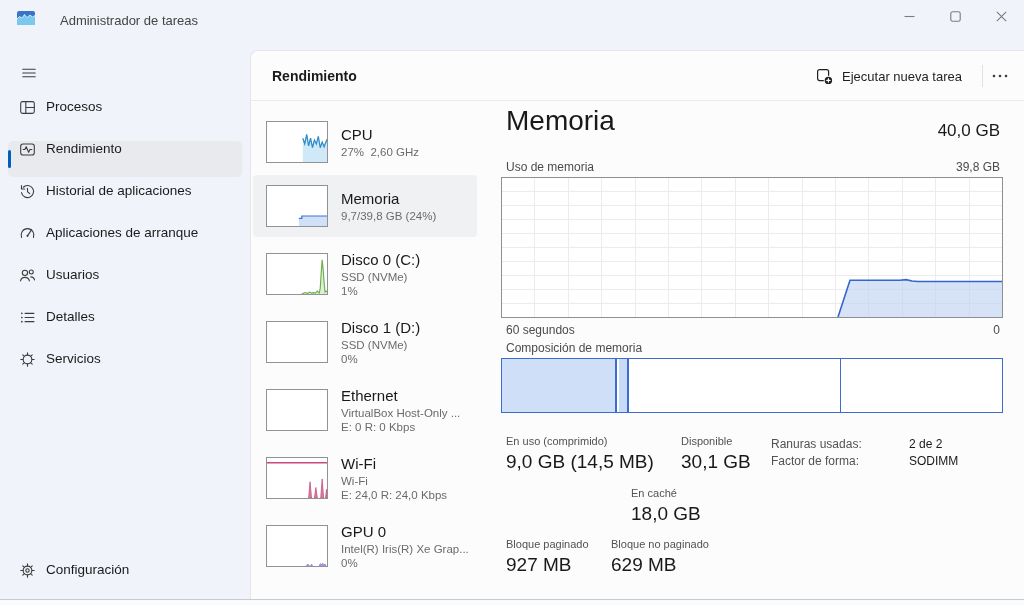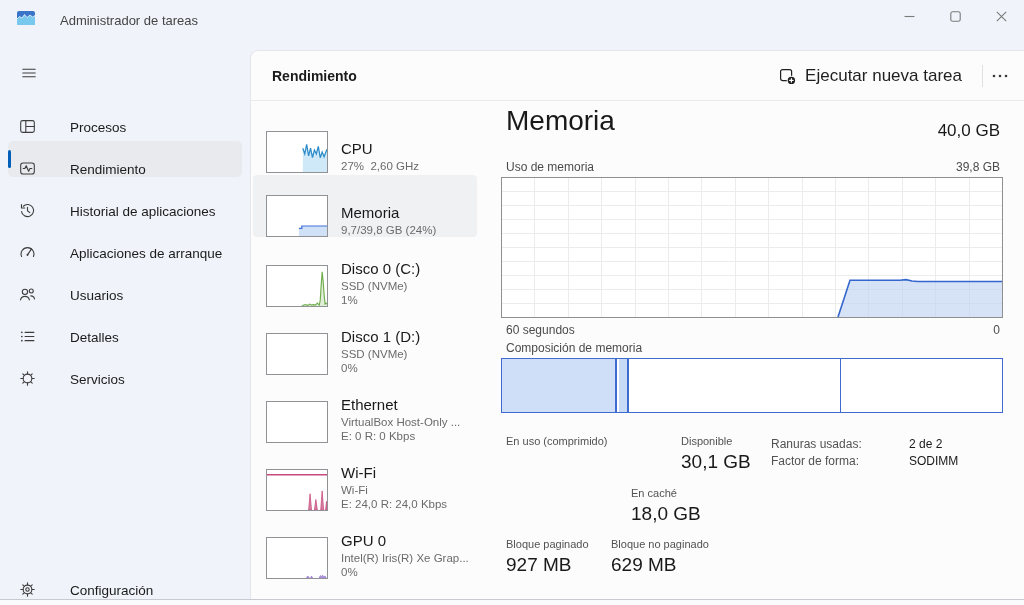--- a/index.html
+++ b/index.html
@@ -16,43 +16,43 @@
   .app-logo { position:absolute; left:17px; top:11px; width:18px; height:14px; }
   .app-title { position:absolute; left:60px; top:13px; font-size:13px; color:#454545; }
   .win-controls { position:absolute; right:0; top:0; display:flex; }
   .win-btn { width:46px; height:32px; display:flex; align-items:center; justify-content:center; color:#7b7b7b; }
   .win-btn svg { stroke:#7b7b7b; }
 
   
   .hamburger { position:absolute; left:10px; top:56px; width:38px; height:34px; display:flex; align-items:center; justify-content:center; border-radius:5px; }
   .nav-item {
     position:absolute; left:8px; width:234px; height:36px; border-radius:5px;
-    display:flex; align-items:flex-end; gap:34px; padding-left:11px; font-size:13.5px; color:#1b1b1b; cursor:default;
+    display:flex; align-items:flex-start; gap:10px; padding-left:11px; font-size:13.5px; color:#1b1b1b; cursor:default;
   }
   .nav-item .nicon { width:17px; height:17px; flex:none; display:flex; }
   .nav-item.selected { background:#e8eaee; }
   .nav-item.selected::before {
     content:""; position:absolute; left:0; top:9px; width:3px; height:18px; border-radius:3px; background:#005fb8;
   }
   .nicon svg { stroke:#3d3d3d; fill:none; stroke-width:1.15; stroke-linecap:round; stroke-linejoin:round; }
 
   
   .panel {
     position:absolute; left:250px; top:50px; right:0; bottom:0;
     background:#fcfcfd; border-top:1px solid #e4e6ea; border-left:1px solid #e4e6ea;
     border-top-left-radius:8px;
   }
   .panel-header { position:absolute; top:0; left:0; right:0; height:50px; border-bottom:1px solid #ebebec; }
   .panel-title { position:absolute; left:21px; top:17px; font-size:14px; font-weight:700; color:#1a1a1a; }
-  .newtask-btn { position:absolute; right:50px; top:9px; height:32px; display:flex; align-items:center; gap:9px; padding:0 12px; border-radius:5px; font-size:17px; color:#1f1f1f; }
+  .newtask-btn { position:absolute; right:50px; top:9px; height:32px; display:flex; align-items:center; gap:9px; padding:0 12px; border-radius:5px; font-size:13px; color:#1f1f1f; }
   .header-sep { position:absolute; right:41px; top:14px; width:1px; height:22px; background:#e0e0e1; }
   .more-btn { position:absolute; right:8px; top:9px; width:32px; height:32px; display:flex; align-items:center; justify-content:center; border-radius:5px; }
 
   
-  .perf-item { position:absolute; left:2px; width:224px; display:flex; align-items:flex-end; gap:13px; padding-left:13px; border-radius:4px; }
+  .perf-item { position:absolute; left:2px; width:224px; display:flex; align-items:center; gap:13px; padding-left:13px; border-radius:4px; }
   .perf-item.selected { background:#f0f1f3; }
   .thumb { width:62px; height:42px; background:#fff; border:1px solid #909296; flex:none; }
   .thumb svg { width:100%; height:100%; display:block; }
   .perf-text .t { font-size:15px; color:#191919; margin-bottom:2px; }
   .perf-text .l { font-size:11.5px; color:#6b6b6b; line-height:14px; }
 
   
   .d-title { position:absolute; left:255px; top:54px; font-size:28px; font-weight:400; color:#191919; }
   .d-total { position:absolute; right:24px; top:70px; font-size:17px; color:#191919; }
   .d-sub { font-size:12px; color:#4b4b4b; }
@@ -344,20 +344,21 @@
 
     <div class="d-sub d-comp-label">Composición de memoria</div>
     <div class="d-compbar">
       <div class="seg seg-inuse"></div>
       <div class="seg seg-modified"></div>
       <div class="seg seg-divider"></div>
     </div>
 
     <div class="stat s1">
       <div class="lab">En uso (comprimido)</div>
+      <div class="val">9,0 GB (14,5 MB)</div>
     </div>
     <div class="stat s2">
       <div class="lab">Disponible</div>
       <div class="val">30,1 GB</div>
     </div>
     <div class="stat s4">
       <div class="lab">En caché</div>
       <div class="val">18,0 GB</div>
     </div>
     <div class="stat s5">

